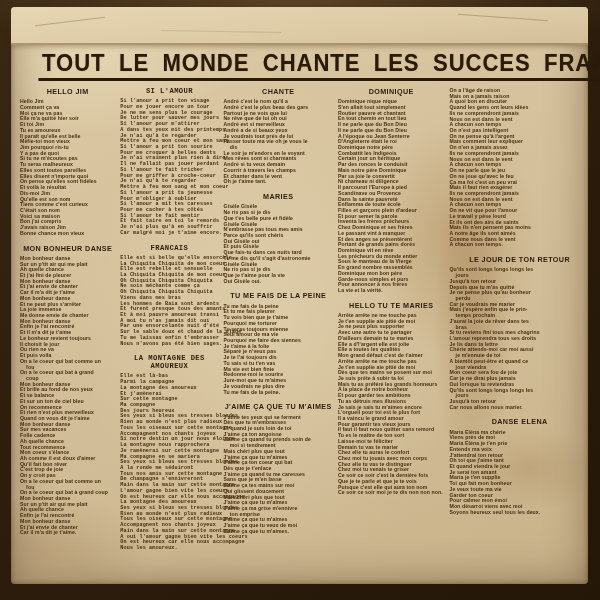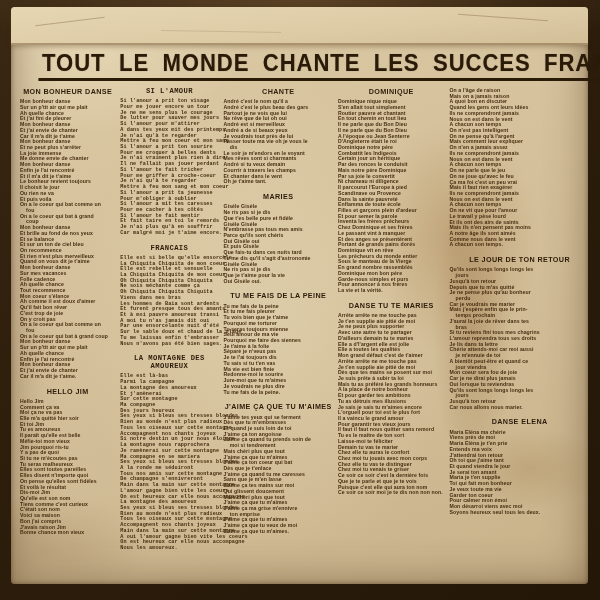--- a/index.html
+++ b/index.html
@@ -51,72 +51,20 @@
       <div class="crease c1"></div>
       <div class="crease c2"></div>
       <div class="crease c3"></div>
     </div>
     <div class="title-wrap">
       <h1 class="title">TOUT LE MONDE CHANTE LES SUCCES FRANCAIS</h1>
     </div>
     <div class="columns">
         <div class="col">
           <div class="song">
-            <div class="song-title">MON BONHEUR DANSE</div>
-            <div class="line">Mon bonheur danse</div>
-            <div class="line">Sur un p'tit air qui me plait</div>
-            <div class="line">Ah quelle chance</div>
-            <div class="line">Et j'ai fini de pleurer</div>
-            <div class="line">Mon bonheur danse</div>
-            <div class="line">Et j'ai envie de chanter</div>
-            <div class="line">Car il m'a dit je t'aime</div>
-            <div class="line">Mon bonheur danse</div>
-            <div class="line">Et ne peut plus s'arrêter</div>
-            <div class="line">La joie immense</div>
-            <div class="line">Me donne envie de chanter</div>
-            <div class="line">Mon bonheur danse</div>
-            <div class="line">Enfin je l'ai rencontré</div>
-            <div class="line">Et il m'a dit je t'aime</div>
-            <div class="line">Le bonheur revient toujours</div>
-            <div class="line">Il choisit le jour</div>
-            <div class="line">Ou rien ne va</div>
-            <div class="line">Et puis voila</div>
-            <div class="line">On a le coeur qui bat comme un</div>
-            <div class="line">    fou</div>
-            <div class="line">On a le coeur qui bat à grand</div>
-            <div class="line">    coup</div>
-            <div class="line">Mon bonheur danse</div>
-            <div class="line">Et brille au fond de nos yeux</div>
-            <div class="line">Et se balance</div>
-            <div class="line">Et sur un ton de ciel bleu</div>
-            <div class="line">On recommence</div>
-            <div class="line">Et rien n'est plus merveilleux</div>
-            <div class="line">Quand on vous dit je t'aime</div>
-            <div class="line">Mon bonheur danse</div>
-            <div class="line">Sur mes vacances</div>
-            <div class="line">Folle cadence</div>
-            <div class="line">Ah quelle chance</div>
-            <div class="line">Tout recommence</div>
-            <div class="line">Mon coeur s'élance</div>
-            <div class="line">Ah comme il est doux d'aimer</div>
-            <div class="line">Qu'il fait bon rêver</div>
-            <div class="line">C'est trop de joie</div>
-            <div class="line">On y croit pas</div>
-            <div class="line">On a le coeur qui bat comme un</div>
-            <div class="line">    fou</div>
-            <div class="line">On a le coeur qui bat à grand coup</div>
-            <div class="line">Mon bonheur danse</div>
-            <div class="line">Sur un p'tit air qui me plait</div>
-            <div class="line">Ah quelle chance</div>
-            <div class="line">Enfin je l'ai rencontré</div>
-            <div class="line">Mon bonheur danse</div>
-            <div class="line">Et j'ai envie de chanter</div>
-            <div class="line">Car il m'a dit je t'aime.</div>
-          </div>
-          <div class="song">
             <div class="song-title">HELLO JIM</div>
             <div class="line">Hello Jim</div>
             <div class="line">Comment ça va</div>
             <div class="line">Moi ça ne va pas</div>
             <div class="line">Elle m'a quitté hier soir</div>
             <div class="line">Et toi Jim</div>
             <div class="line">Tu es amoureux</div>
             <div class="line">Il paraît qu'elle est belle</div>
             <div class="line">Méfie-toi mon vieux</div>
             <div class="line">Jim pourquoi ris-tu</div>
@@ -128,20 +76,72 @@
             <div class="line">On pense qu'elles sont fidèles</div>
             <div class="line">Et voilà le résultat</div>
             <div class="line">Dis-moi Jim</div>
             <div class="line">Qu'elle est son nom</div>
             <div class="line">Tiens comme c'est curieux</div>
             <div class="line">C'était son nom</div>
             <div class="line">Voici sa maison</div>
             <div class="line">Bon j'ai compris</div>
             <div class="line">J'avais raison Jim</div>
             <div class="line">Bonne chance mon vieux</div>
+          </div>
+          <div class="song">
+            <div class="song-title">MON BONHEUR DANSE</div>
+            <div class="line">Mon bonheur danse</div>
+            <div class="line">Sur un p'tit air qui me plait</div>
+            <div class="line">Ah quelle chance</div>
+            <div class="line">Et j'ai fini de pleurer</div>
+            <div class="line">Mon bonheur danse</div>
+            <div class="line">Et j'ai envie de chanter</div>
+            <div class="line">Car il m'a dit je t'aime</div>
+            <div class="line">Mon bonheur danse</div>
+            <div class="line">Et ne peut plus s'arrêter</div>
+            <div class="line">La joie immense</div>
+            <div class="line">Me donne envie de chanter</div>
+            <div class="line">Mon bonheur danse</div>
+            <div class="line">Enfin je l'ai rencontré</div>
+            <div class="line">Et il m'a dit je t'aime</div>
+            <div class="line">Le bonheur revient toujours</div>
+            <div class="line">Il choisit le jour</div>
+            <div class="line">Ou rien ne va</div>
+            <div class="line">Et puis voila</div>
+            <div class="line">On a le coeur qui bat comme un</div>
+            <div class="line">    fou</div>
+            <div class="line">On a le coeur qui bat à grand</div>
+            <div class="line">    coup</div>
+            <div class="line">Mon bonheur danse</div>
+            <div class="line">Et brille au fond de nos yeux</div>
+            <div class="line">Et se balance</div>
+            <div class="line">Et sur un ton de ciel bleu</div>
+            <div class="line">On recommence</div>
+            <div class="line">Et rien n'est plus merveilleux</div>
+            <div class="line">Quand on vous dit je t'aime</div>
+            <div class="line">Mon bonheur danse</div>
+            <div class="line">Sur mes vacances</div>
+            <div class="line">Folle cadence</div>
+            <div class="line">Ah quelle chance</div>
+            <div class="line">Tout recommence</div>
+            <div class="line">Mon coeur s'élance</div>
+            <div class="line">Ah comme il est doux d'aimer</div>
+            <div class="line">Qu'il fait bon rêver</div>
+            <div class="line">C'est trop de joie</div>
+            <div class="line">On y croit pas</div>
+            <div class="line">On a le coeur qui bat comme un</div>
+            <div class="line">    fou</div>
+            <div class="line">On a le coeur qui bat à grand coup</div>
+            <div class="line">Mon bonheur danse</div>
+            <div class="line">Sur un p'tit air qui me plait</div>
+            <div class="line">Ah quelle chance</div>
+            <div class="line">Enfin je l'ai rencontré</div>
+            <div class="line">Mon bonheur danse</div>
+            <div class="line">Et j'ai envie de chanter</div>
+            <div class="line">Car il m'a dit je t'aime.</div>
           </div>
         </div>
         <div class="col">
           <div class="song">
             <div class="song-title">SI L'AMOUR</div>
             <div class="line">Si l'amour a prit ton visage</div>
             <div class="line">Pour me jouer encore un tour</div>
             <div class="line">Je ne me sens plus le courage</div>
             <div class="line">De lutter pour sauver mes jours</div>
             <div class="line">Si l'amour pour m'attirer</div>
@@ -331,21 +331,21 @@
             <div class="line">Dominique vit en rêve</div>
             <div class="line">Les prêcheurs du monde entier</div>
             <div class="line">Sous le manteau de la Vierge</div>
             <div class="line">En grand nombre rassemblés</div>
             <div class="line">Dominique mon bon père</div>
             <div class="line">Garde-nous simples et purs</div>
             <div class="line">Pour annoncer à nos frères</div>
             <div class="line">La vie et la vérité.</div>
           </div>
           <div class="song">
-            <div class="song-title">DANSE TU TE MARIES</div>
+            <div class="song-title">HELLO TU TE MARIES</div>
             <div class="line">Arrête arrête ne me touche pas</div>
             <div class="line">Je t'en supplie aie pitié de moi</div>
             <div class="line">Je ne peux plus supporter</div>
             <div class="line">Avec une autre tu te partager</div>
             <div class="line">D'ailleurs demain tu te maries</div>
             <div class="line">Elle a d'l'argent elle est jolie</div>
             <div class="line">Elle a toutes les qualités</div>
             <div class="line">Mon grand défaut c'est de t'aimer</div>
             <div class="line">Arrête arrête ne me touche pas</div>
             <div class="line">Je t'en supplie aie pitié de moi</div>

